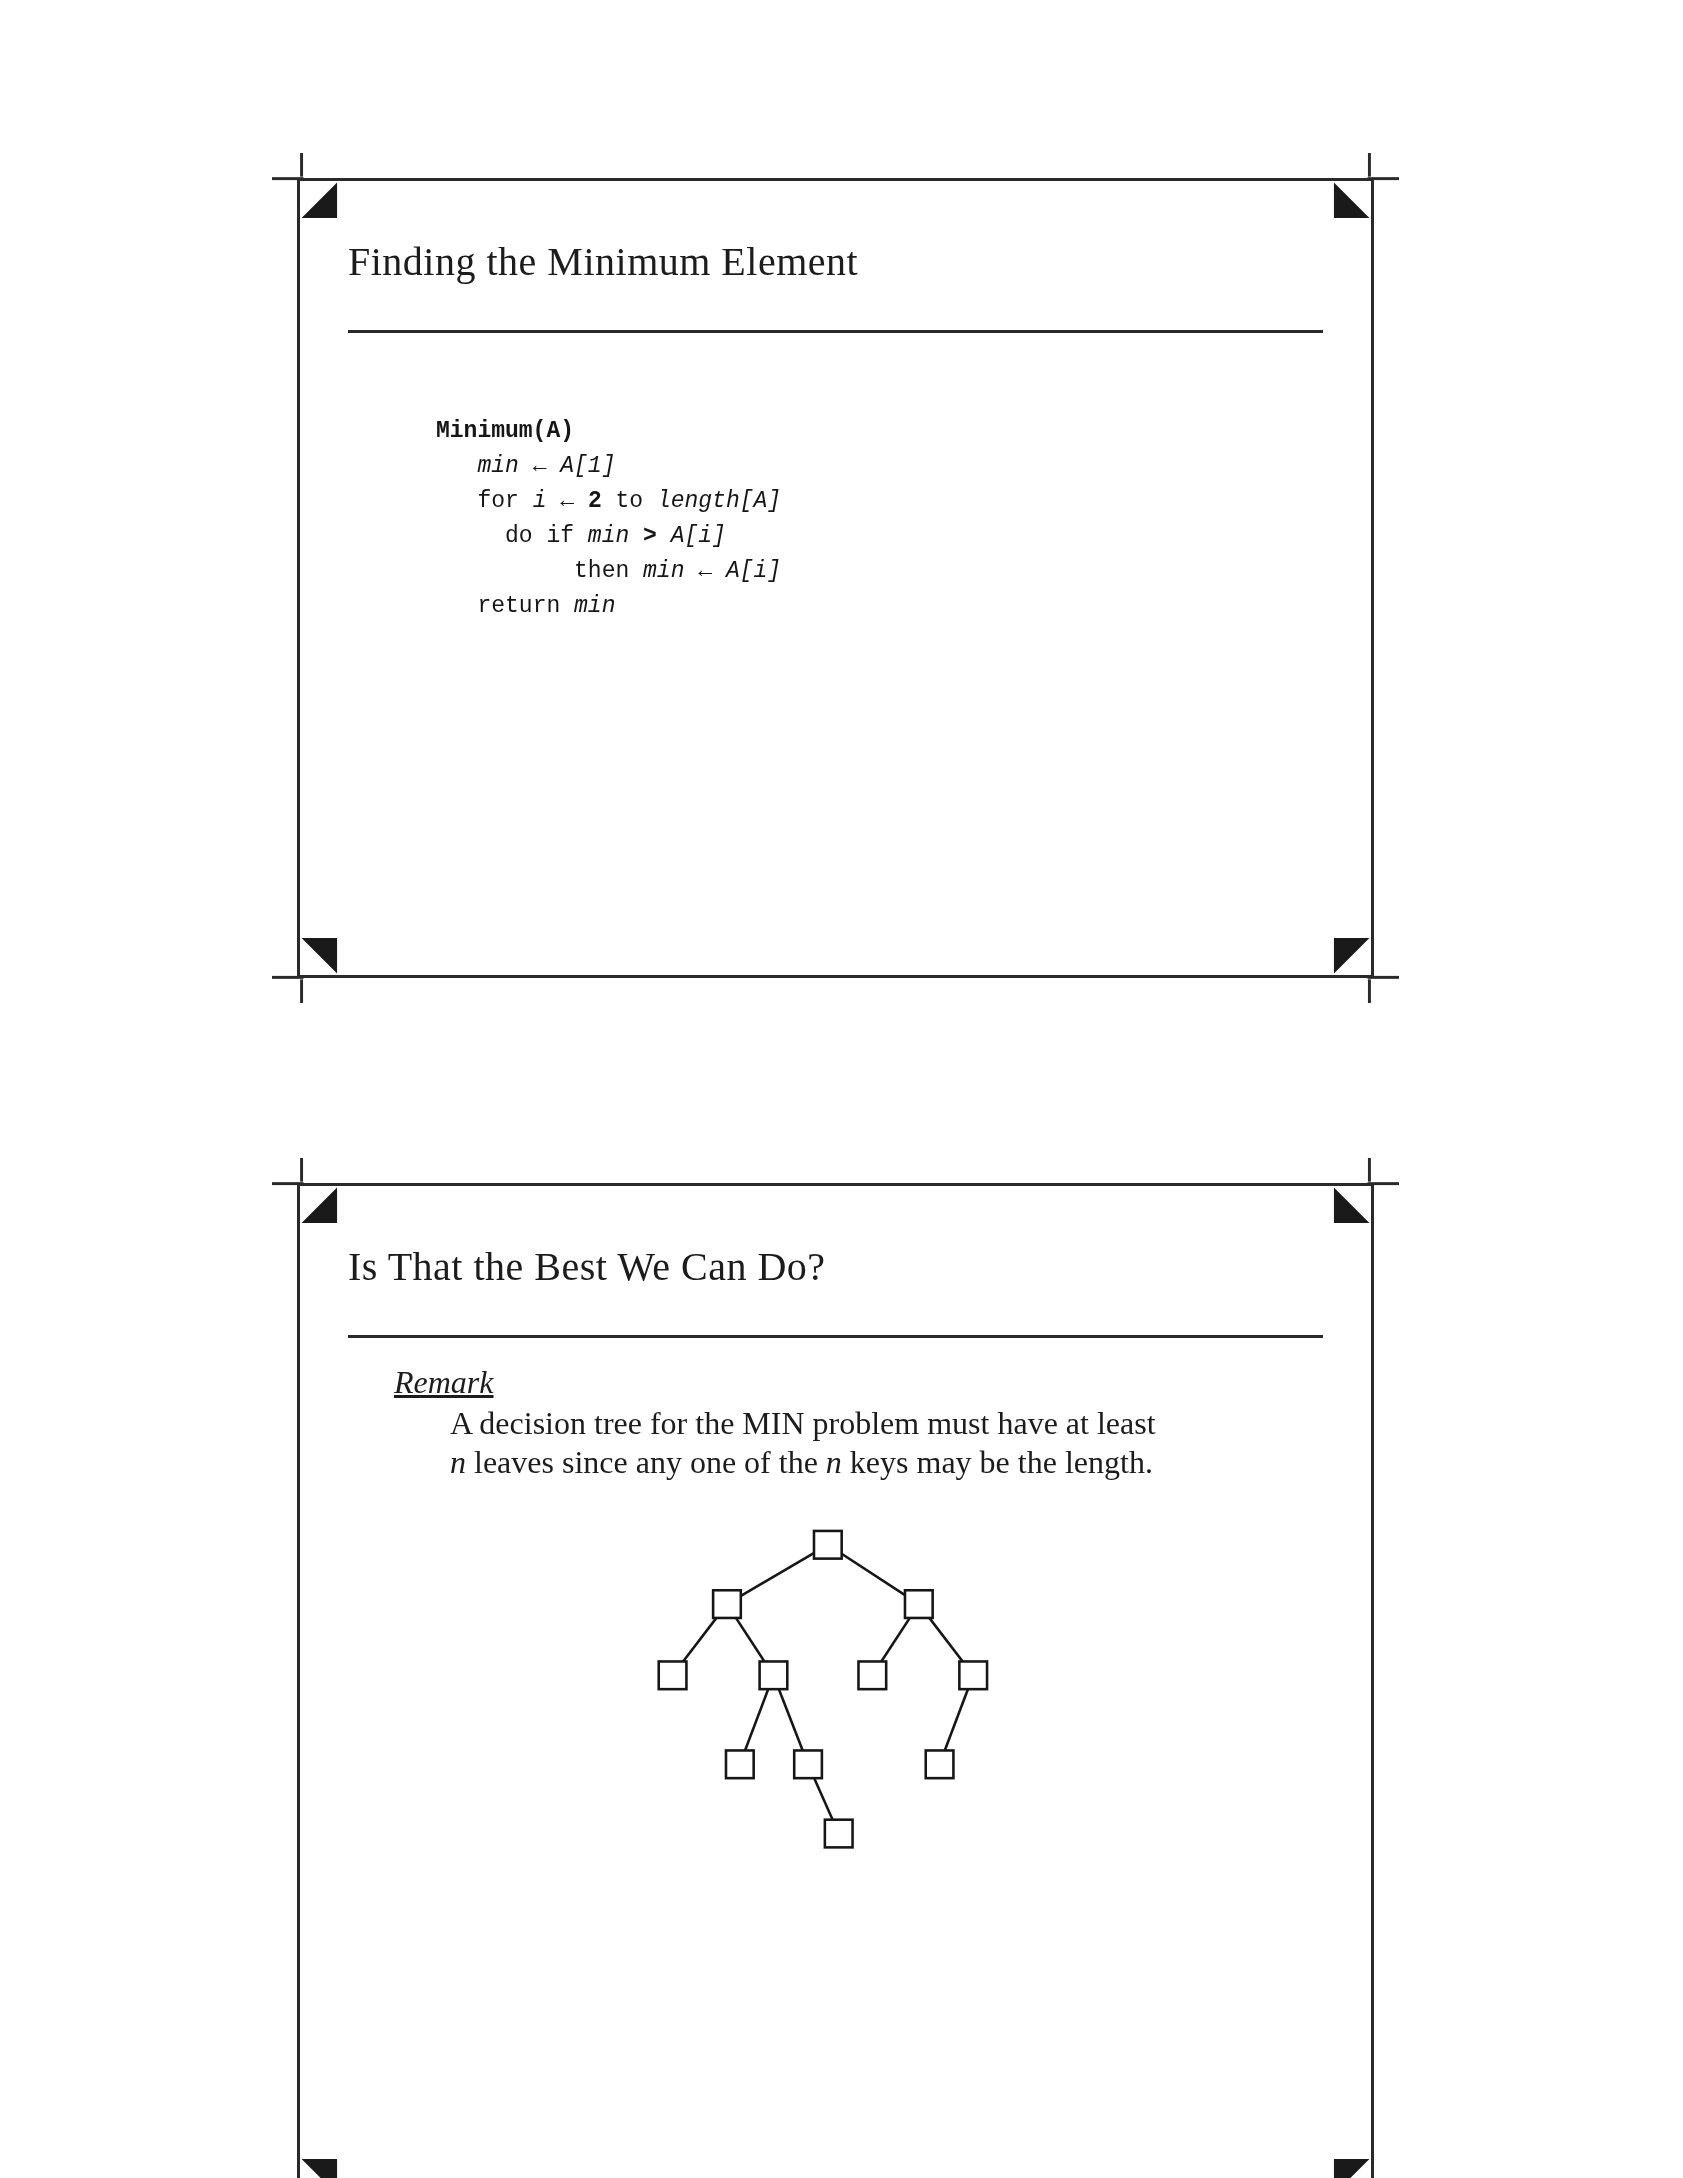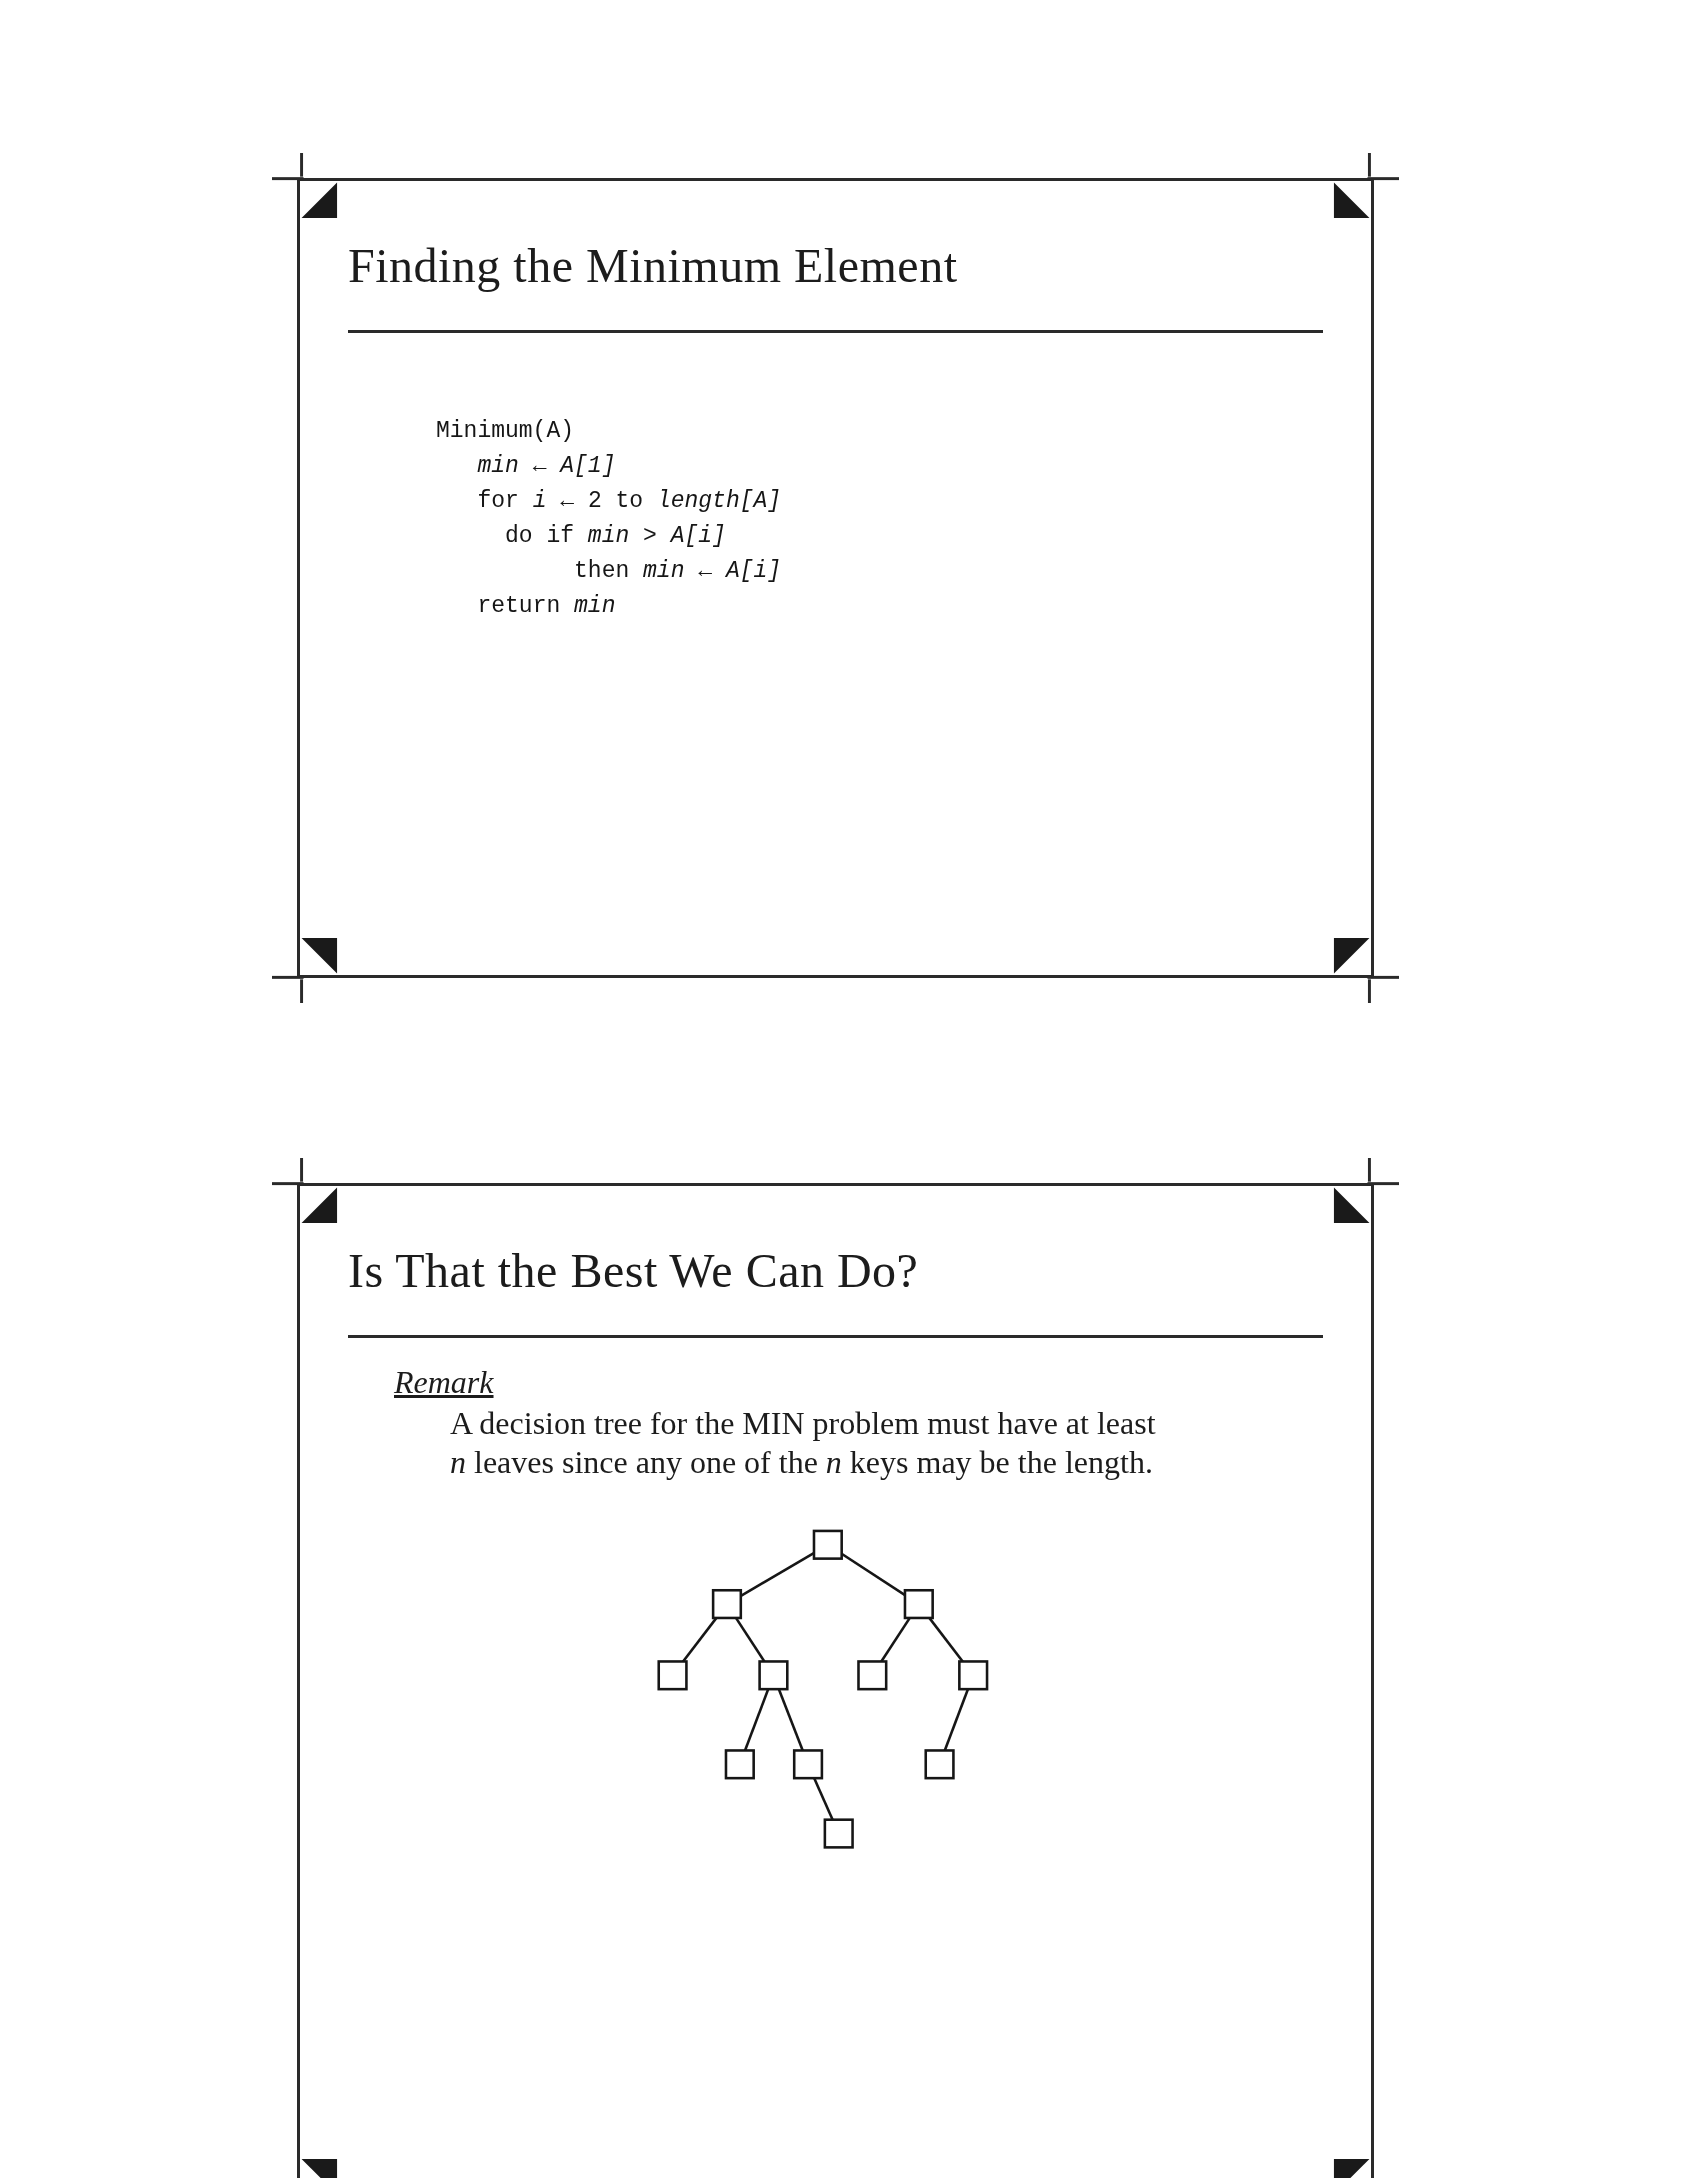--- a/index.html
+++ b/index.html
@@ -17,21 +17,21 @@
     border: 3px solid #2a2a2a;
     background: #ffffff;
   }
   #slide-1 { left: 297px; top: 178px;  width: 1077px; height: 800px; }
   #slide-2 { left: 297px; top: 1183px; width: 1077px; height: 1016px; }
 
   .slide-title {
     position: absolute;
     left: 48px;
     top: 57px;
-    font-size: 48px;
+    font-size: 40px;
     font-weight: 400;
     letter-spacing: 0.5px;
     white-space: nowrap;
   }
   .title-rule {
     position: absolute;
     left: 48px;
     top: 149px;
     width: 975px;
     height: 3px;
@@ -42,21 +42,21 @@
   #code-block {
     position: absolute;
     left: 136px;
     top: 233px;
     font-family: "Liberation Mono", "DejaVu Sans Mono", monospace;
     font-size: 23px;
     line-height: 35px;
     white-space: pre;
     color: #161616;
   }
-  .seg-plain  { font-style: normal; font-weight: 400; }
+  .seg-plain  { font-style: normal; font-weight: 700; }
   .seg-bold   { font-style: normal; font-weight: 400; }
   .seg-italic { font-style: italic; font-weight: 400; margin-top: 30px; }
 
   
   #remark-label {
     position: absolute;
     left: 94px;
     top: 178px;
     font-size: 32px;
     font-style: italic;

